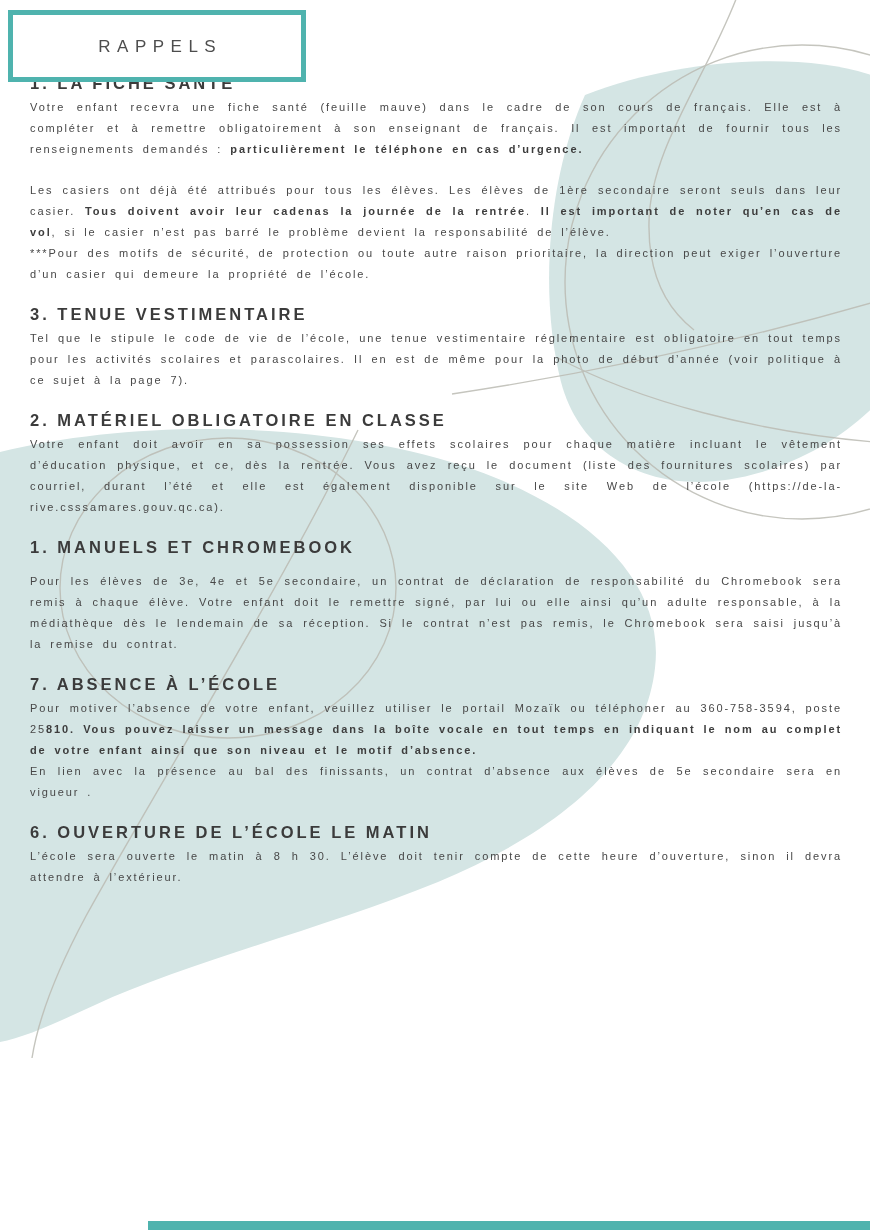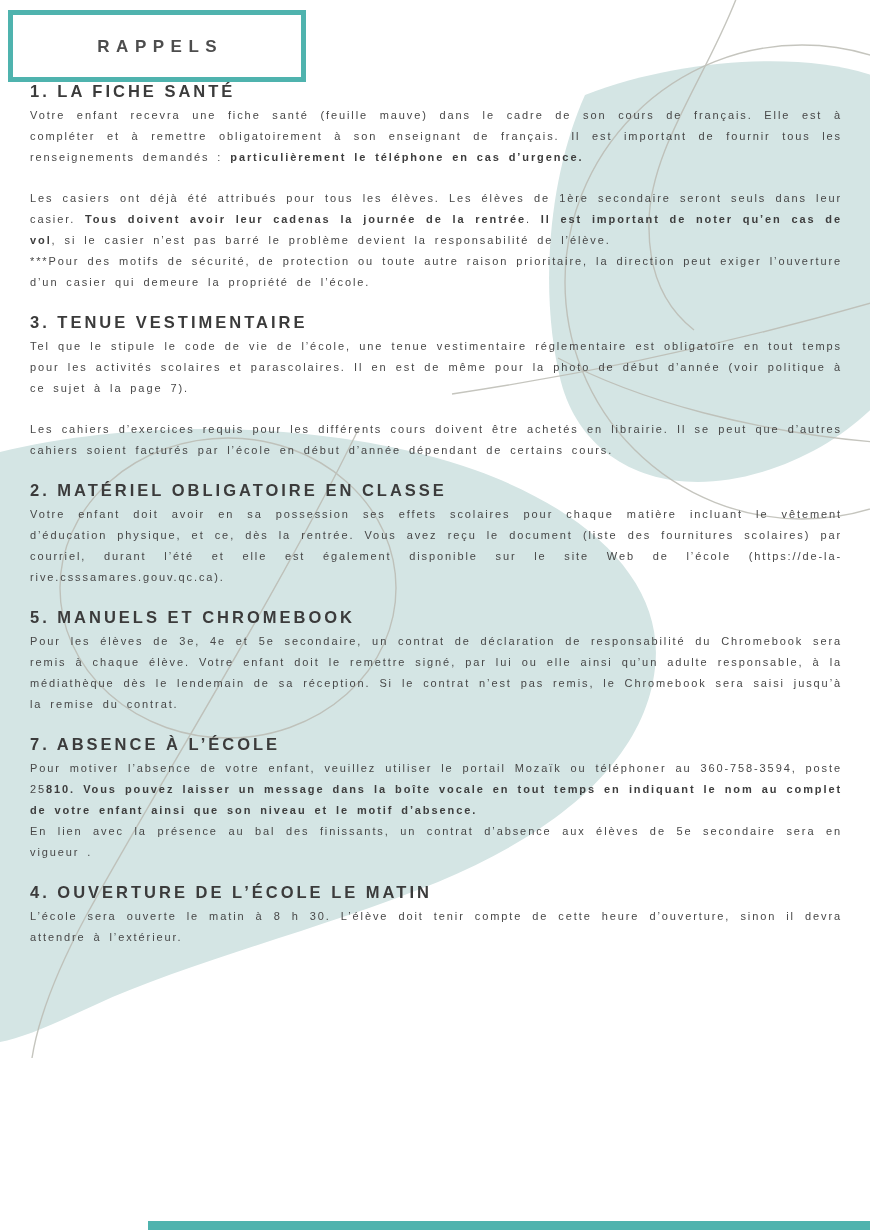--- a/index.html
+++ b/index.html
@@ -9,44 +9,43 @@
     font-family:"Liberation Sans","DejaVu Sans",sans-serif;
     -webkit-font-smoothing:antialiased;
   }
   #decor{position:absolute;inset:0;width:870px;height:1230px;pointer-events:none;}
 
   .header-box{
     position:absolute;left:8px;top:10px;width:288px;height:62px;
     border:5px solid #4fb3ae;background:#ffffff;
     display:flex;flex-direction:column;align-items:center;justify-content:center;
     z-index:3;
-    font-weight:bold;
   }
   .header-box .line{
     font-size:17px;letter-spacing:6.5px;color:#4d4d4d;line-height:25px;
     text-indent:6.5px; 
     white-space:nowrap;
   }
 
   #content{
-    position:absolute;left:30px;top:82px;width:812px;z-index:2;
+    position:absolute;left:30px;top:74px;width:812px;z-index:2;
   }
   .sec{margin:0 0 20px 0;}
   .sec h2{
     margin:0 0 4px 0;
     font-size:16.5px;font-weight:bold;letter-spacing:3px;color:#3b3b3b;
     line-height:19px;
   }
   .para{
     margin:0;
     font-size:11px;line-height:21px;color:#474747;
     letter-spacing:1.9px;word-spacing:3px;
     text-align:justify;
   }
-  .para.spaced{margin-top:4px;}
+  .para.spaced{margin-top:14px;}
   .para b{font-weight:bold;color:#3d3d3d;}
 </style>
 </head>
 <body>
 
 <svg id="decor" viewBox="0 0 870 1230" xmlns="http://www.w3.org/2000/svg">
   <path d="M 585,95 C 680,58 800,52 868,74 C 935,96 962,180 946,272 C 930,362 862,442 762,472 C 662,502 582,462 561,382 C 540,300 546,182 585,95 Z" fill="#d4e5e4"></path>
   <path d="M 0,452 C 140,418 335,420 475,470 C 595,513 665,586 655,668 C 645,760 558,832 438,882 C 328,927 188,962 95,1005 C 60,1021 24,1038 0,1042 Z" fill="#d4e5e4"></path>
   <rect x="148" y="1221" width="722" height="9" fill="#4fb3ae"></rect>
   <g fill="none" stroke-width="1.4" opacity="0.85" stroke="#bbbbb3">
@@ -70,32 +69,31 @@
     </section>
     <section class="sec">
       <p class="para"><span>Les casiers ont déjà été attribués pour tous les élèves. Les élèves de 1ère secondaire seront seuls dans leur casier. </span><b>Tous doivent avoir leur cadenas la journée de la rentrée</b><span>. </span><b>Il est important de noter qu’en cas de vol</b><span>, si le casier n’est pas barré le problème devient la responsabilité de l’élève.</span></p>
       <p class="para"><span>***Pour des motifs de sécurité, de protection ou toute autre raison prioritaire, la direction peut exiger l’ouverture d’un casier qui demeure la propriété de l’école.</span></p>
     </section>
     <section class="sec">
       <h2>3. TENUE VESTIMENTAIRE</h2>
       <p class="para"><span>Tel que le stipule le code de vie de l’école, une tenue vestimentaire réglementaire est obligatoire en tout temps pour les activités scolaires et parascolaires. Il en est de même pour la photo de début d’année (voir politique à ce sujet à la page 7).</span></p>
     </section>
     <section class="sec">
-      <p class="para"><span>Les cahiers d’exercices requis pour les différents cours doivent être achetés en librairie. Il se peut que d’autres cahiers soient facturés par l’école en début d’année dépendant de certains cours.</span></p>
     </section>
     <section class="sec">
       <h2>2. MATÉRIEL OBLIGATOIRE EN CLASSE</h2>
       <p class="para"><span>Votre enfant doit avoir en sa possession ses effets scolaires pour chaque matière incluant le vêtement d’éducation physique, et ce, dès la rentrée. Vous avez reçu le document (liste des fournitures scolaires) par courriel, durant l’été et elle est également disponible sur le site Web de l’école (https://de-la-rive.csssamares.gouv.qc.ca).</span></p>
     </section>
     <section class="sec">
-      <h2>5. MANUELS ET CHROMEBOOK</h2>
+      <h2>1. MANUELS ET CHROMEBOOK</h2>
       <p class="para spaced"><span>Pour les élèves de 3e, 4e et 5e secondaire, un contrat de déclaration de responsabilité du Chromebook sera remis à chaque élève. Votre enfant doit le remettre signé, par lui ou elle ainsi qu’un adulte responsable, à la médiathèque dès le lendemain de sa réception. Si le contrat n’est pas remis, le Chromebook sera saisi jusqu’à la remise du contrat.</span></p>
     </section>
     <section class="sec">
       <h2>7. ABSENCE À L’ÉCOLE</h2>
       <p class="para"><span>Pour motiver l’absence de votre enfant, veuillez utiliser le portail Mozaïk ou téléphoner au 360-758-3594, poste 25</span><b>810. Vous pouvez laisser un message dans la boîte vocale en tout temps en indiquant le nom au complet de votre enfant ainsi que son niveau et le motif d’absence.</b></p>
       <p class="para"><span>En lien avec la présence au bal des finissants, un contrat d’absence aux élèves de 5e secondaire sera en vigueur .</span></p>
     </section>
     <section class="sec">
-      <h2>4. OUVERTURE DE L’ÉCOLE LE MATIN</h2>
+      <h2>6. OUVERTURE DE L’ÉCOLE LE MATIN</h2>
       <p class="para"><span>L’école sera ouverte le matin à 8 h 30. L’élève doit tenir compte de cette heure d’ouverture, sinon il devra attendre à l’extérieur.</span></p>
     </section>
   </main>
 
 </body></html>

